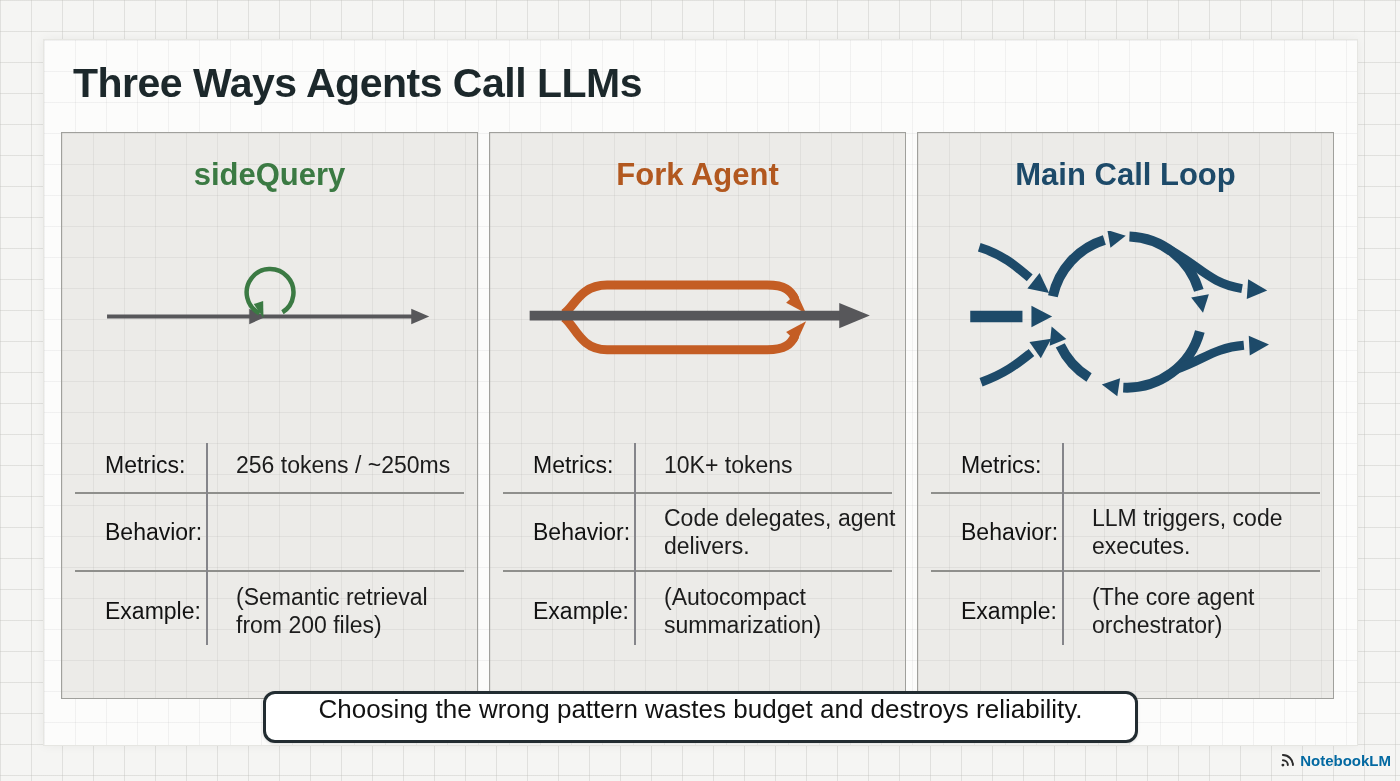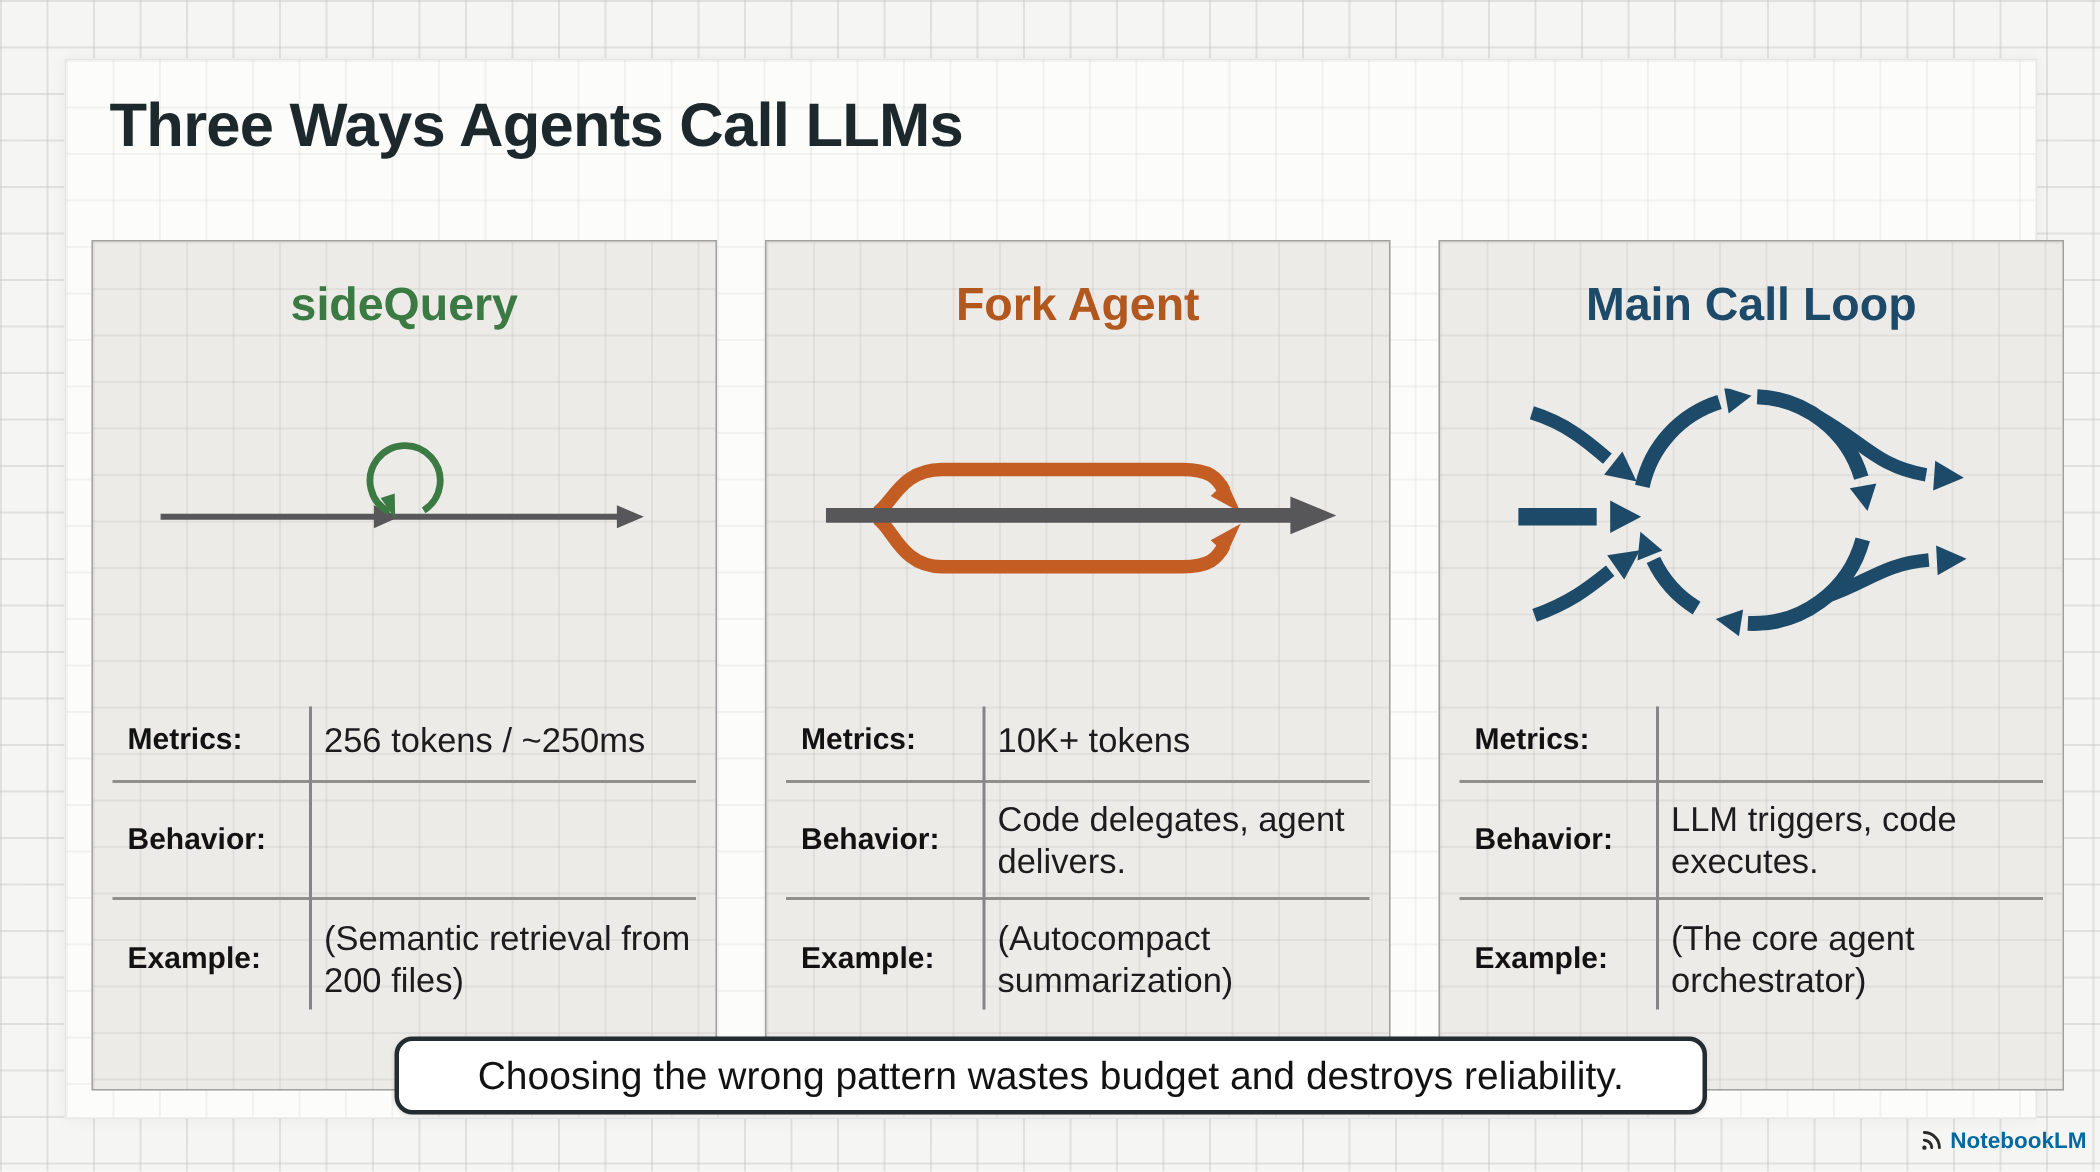--- a/index.html
+++ b/index.html
@@ -19,46 +19,46 @@
       linear-gradient(to right, rgba(185,185,181,0.16) 1px, transparent 1px),
       linear-gradient(to bottom, rgba(185,185,181,0.16) 1px, transparent 1px);
     background-size:31px 31px;
     border:1px solid #e6e6e2;
     box-shadow:0 0 10px rgba(0,0,0,0.05);
   }
   .main-title{
     position:absolute;left:29px;top:20px;
     font-size:41px;font-weight:700;letter-spacing:-0.5px;color:#1c282b;
   }
-  .cards-row{position:absolute;left:17px;top:120px;display:flex;gap:32px;}
+  .cards-row{position:absolute;left:17px;top:92px;display:flex;gap:11px;}
   .card{
     width:417px;height:567px;box-sizing:border-box;
     background-color:#ecebe8;
     background-image:
       linear-gradient(to right, rgba(175,175,171,0.20) 1px, transparent 1px),
       linear-gradient(to bottom, rgba(175,175,171,0.20) 1px, transparent 1px);
     background-size:31px 31px;
     border:1.5px solid #a0a09c;
     display:flex;flex-direction:column;align-items:center;
   }
   .card-title{margin-top:24px;font-size:31px;font-weight:700;line-height:36px;}
   .card-icon{margin-top:38px;width:417px;height:230px;display:block;}
   .card-table{width:100%;margin-top:auto;margin-bottom:48px;position:relative;}
   .vline{position:absolute;left:144px;top:5px;bottom:5px;width:2px;background:#85858a;}
   .t-row{display:flex;align-items:center;}
   .t-row.r1{min-height:54px;}
   .t-row.r2{min-height:76px;}
   .t-row.r3{min-height:78px;}
-  .t-label{width:121px;padding-left:23px;font-weight:700;font-size:20px;color:#121212;}
+  .t-label{width:121px;padding-left:23px;font-weight:400;font-size:23px;color:#121212;margin-left:20px;}
   .t-value{flex:1;padding-left:10px;padding-right:6px;font-size:23px;line-height:1.22;color:#1c1c1c;}
   .hdiv{height:2px;background:#8f8f8c;margin:0 13px;}
   .callout{
     position:absolute;left:219px;top:651px;width:875px;height:52px;box-sizing:border-box;
     background:#ffffff;border:3px solid #222c31;border-radius:12px;z-index:6;
-    display:flex;align-items:center;justify-content:center;
+    display:flex;justify-content:center;
     box-shadow:0 1px 3px rgba(0,0,0,0.12);
   }
   .callout-text{font-size:26px;font-weight:500;color:#121212;white-space:nowrap;}
   .watermark{
     position:absolute;right:9px;bottom:12px;display:flex;align-items:center;gap:4px;
     color:#0369a1;font-size:15px;font-weight:600;
   }
   .stroke-gray{stroke:#57575a;fill:none;}
   .fill-gray{fill:#57575a;}
   .stroke-green{stroke:#3b7a43;fill:none;}

